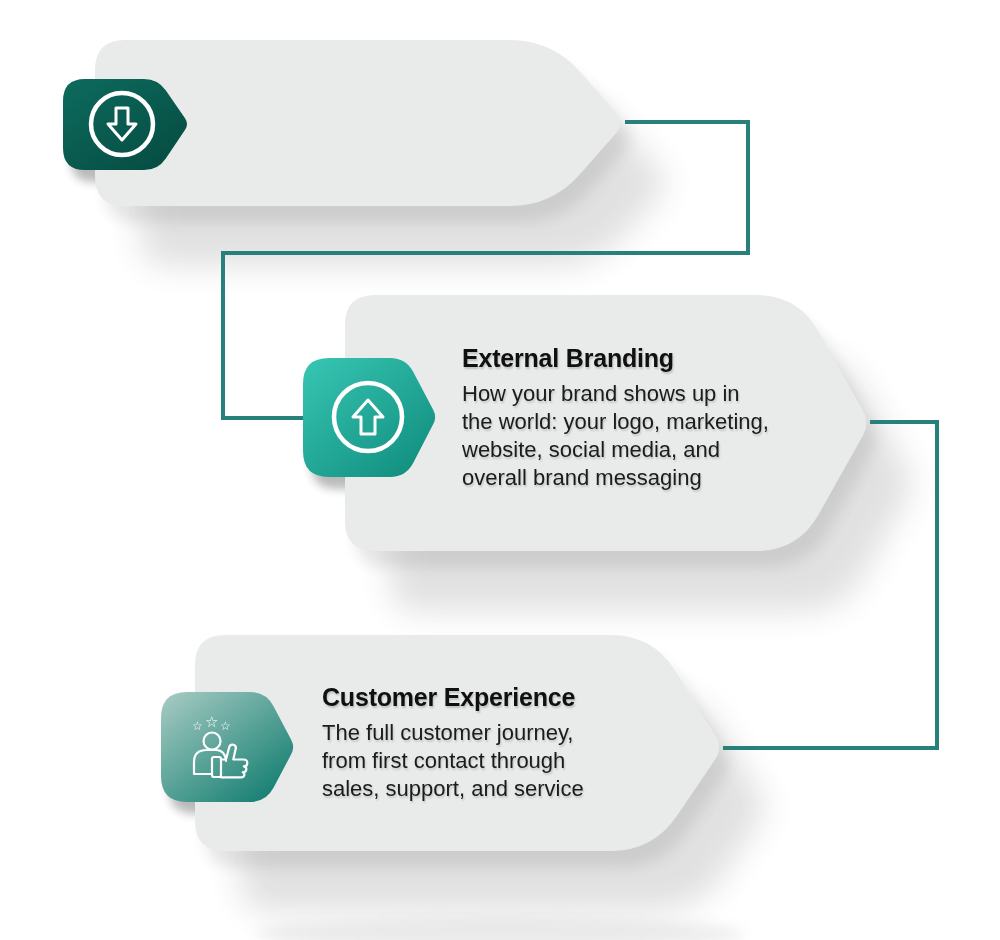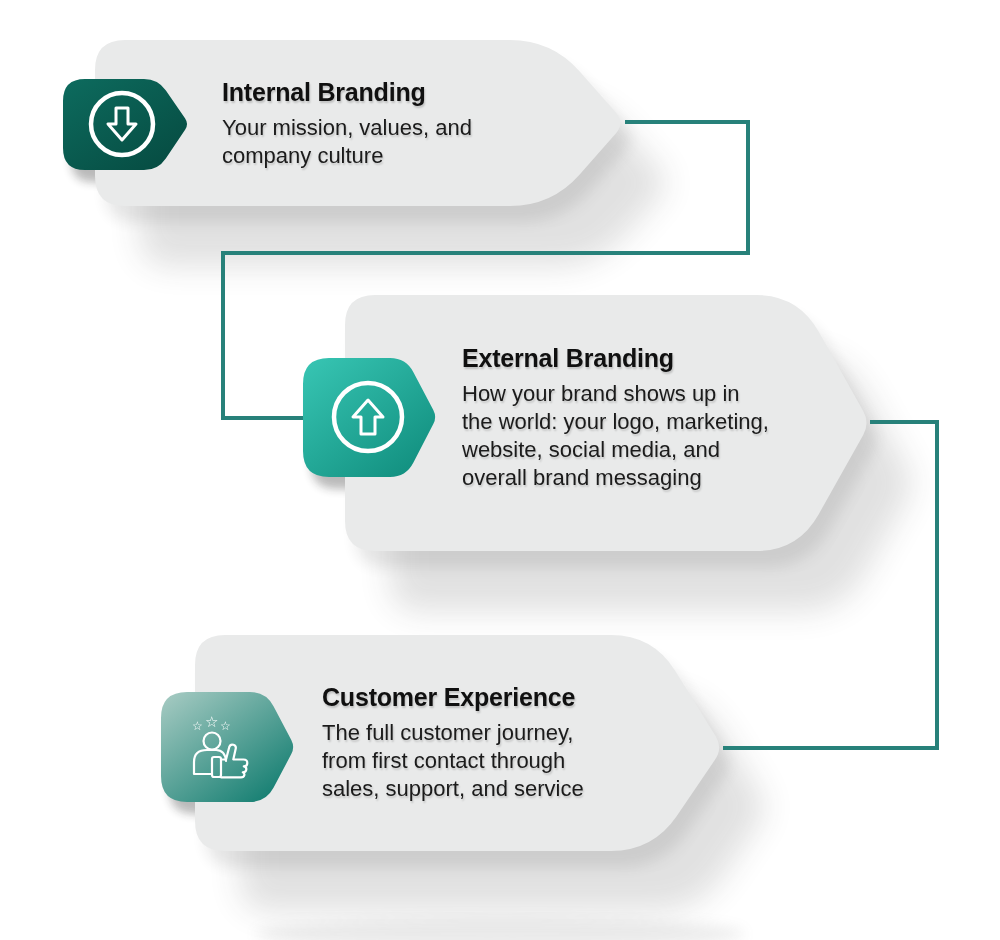--- a/index.html
+++ b/index.html
@@ -113,25 +113,20 @@
         <path d="M 4 12 Q 3 1 -6 1 L -15 1 Q -28 1 -28 13 L -28 25 L -10 25" stroke-width="2.2"></path>
         <rect x="-10" y="8" width="9" height="20" rx="2" stroke-width="2.2"></rect>
         <path d="M -1 10.5 L 4 10.5 L 7.2 -1.8 Q 8.2 -5 11.4 -4.2 Q 14.4 -3.4 13.7 -0.2
                  L 11.3 10.5 L 21.5 10.5 Q 25.3 10.5 25.3 13.9 Q 25.3 17.3 21.8 17.3
                  Q 24.6 17.8 24.3 20.6 Q 24 23.3 20.8 23.3 Q 22.8 24.1 22.3 26.2
                  Q 21.8 28.3 19 28.3 L -1 28.3" stroke-width="2.2"></path>
       </g>
     </g>
   </svg>
 
-  <div class="text-block tb1">
-    <h2 class="card-title">Internal Branding</h2>
-    <p class="card-desc">Your mission, values, and
-company culture</p>
-  </div>
 
   <div class="text-block tb2">
     <h2 class="card-title">External Branding</h2>
     <p class="card-desc">How your brand shows up in
 the world: your logo, marketing,
 website, social media, and
 overall brand messaging</p>
   </div>
 
   <div class="text-block tb3">

